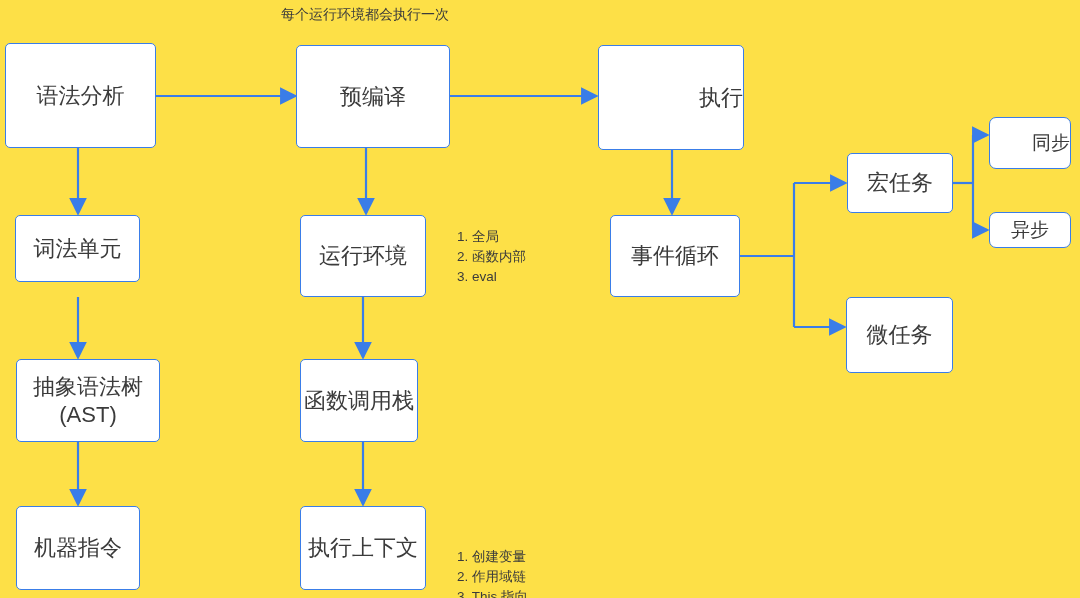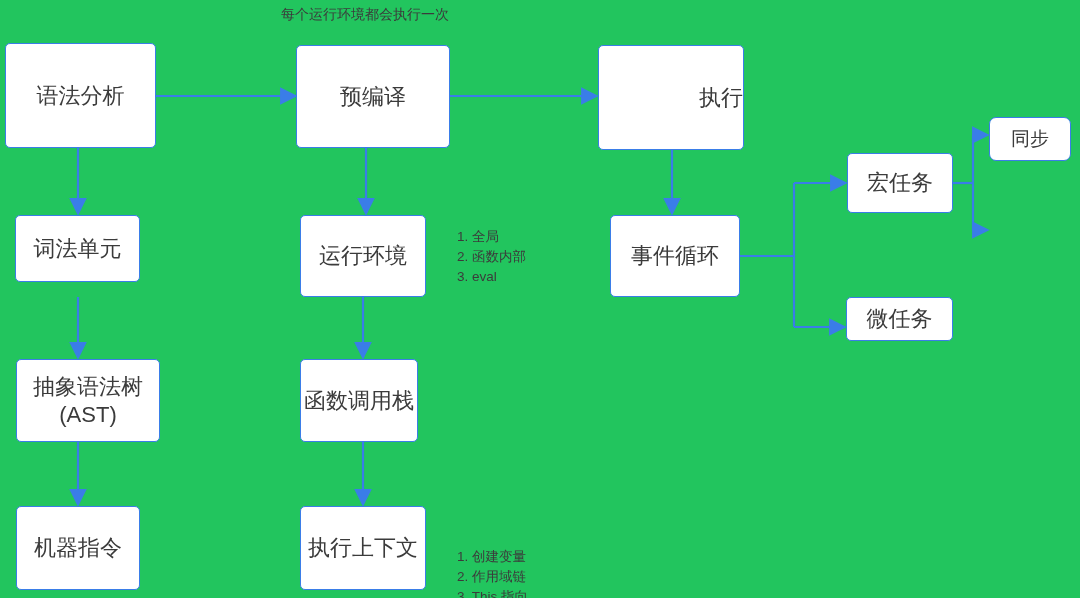--- a/index.html
+++ b/index.html
@@ -1,20 +1,20 @@
 <!DOCTYPE html>
 <html style="--accent: #3a7de8; --text: #3b3b3b; --node-background: #ffffff;"><head>
 <meta charset="utf-8">
 <style>
   html, body { margin: 0; padding: 0; background: #ffffff; }
   .canvas {
     position: relative;
     width: 1080px;
     height: 598px;
-    background: #22c55e;
+    background: #fde047;
     overflow: hidden;
     font-family: "Liberation Sans", sans-serif;
     color: var(--text, #3b3b3b);
   }
   .wires { position: absolute; left: 0; top: 0; width: 1080px; height: 598px; }
   .wire { fill: none; stroke: var(--accent, #3a7de8); stroke-width: 2.2px; }
   .wire-head { fill: var(--accent, #3a7de8); }
   .node {
     position: absolute;
     box-sizing: border-box;
@@ -114,28 +114,31 @@
   </div>
 
   <div class="node" style="left:300px; top:506px; width:126px; height:84px;font-family:Liberation Serif, serif;">
     <span class="node-label">执行上下文</span>
   </div>
 
   <div class="node" style="left:847px; top:153px; width:106px; height:60px;">
     <span class="node-label">宏任务</span>
   </div>
 
-  <div class="node" style="left:846px; top:297px; width:107px; height:44px;">
+  <div class="node" style="left:846px; top:297px; width:107px; height:76px;">
     <span class="node-label">微任务</span>
   </div>
 
-  <div class="node small" style="left:989px; top:117px; width:82px; height:44px;">
+  <div class="node small" style="left:989px; top:117px; width:82px; height:52px;align-items:flex-end;">
     <span class="node-label">同步</span>
   </div>
 
+  <div class="node small" style="left:989px; top:212px; width:82px; height:36px;">
+    <span class="node-label">异步</span>
+  </div>
 
   <div class="note" style="left:457px; top:227px;">
     <span>1. 全局</span>
     <span>2. 函数内部</span>
     <span>3. eval</span>
   </div>
 
   <div class="note" style="left:457px; top:519px;margin-top:28px;">
     <span>1. 创建变量</span>
     <span>2. 作用域链</span>

